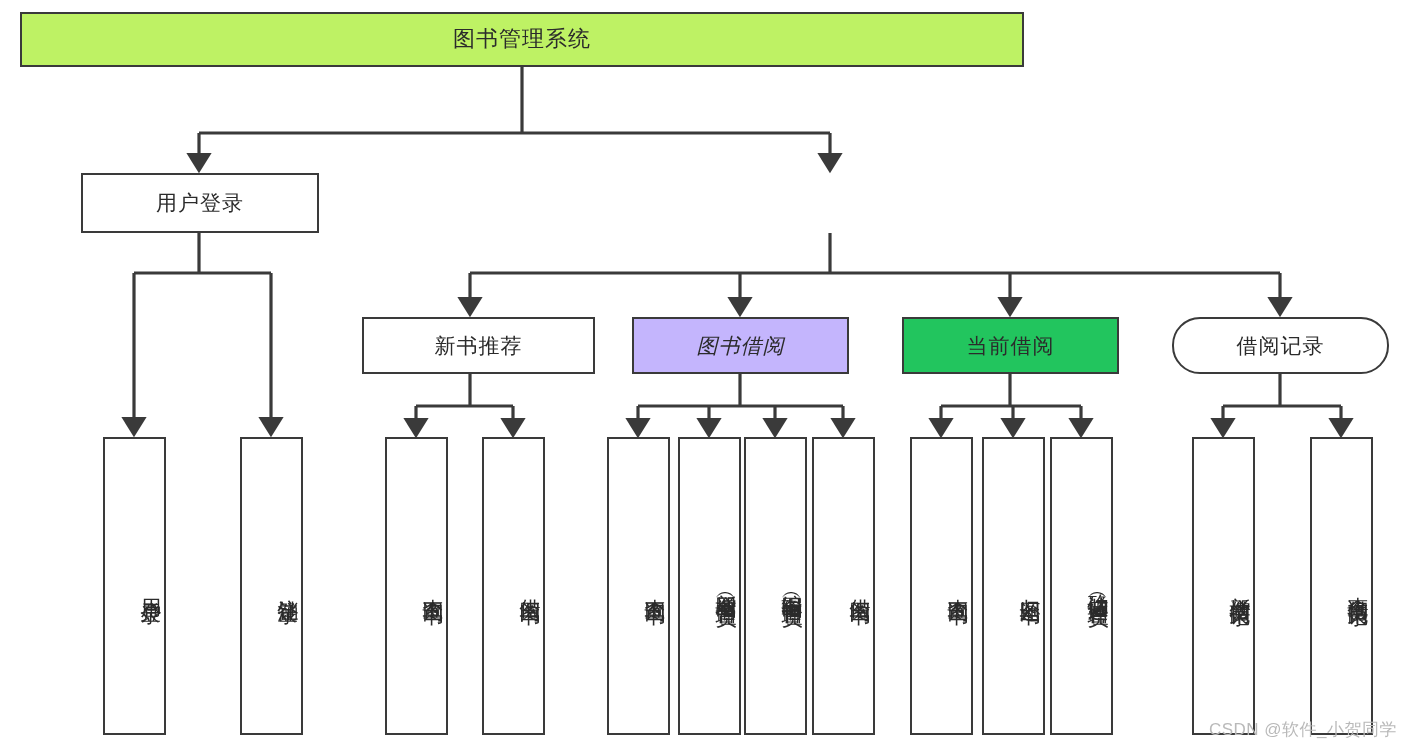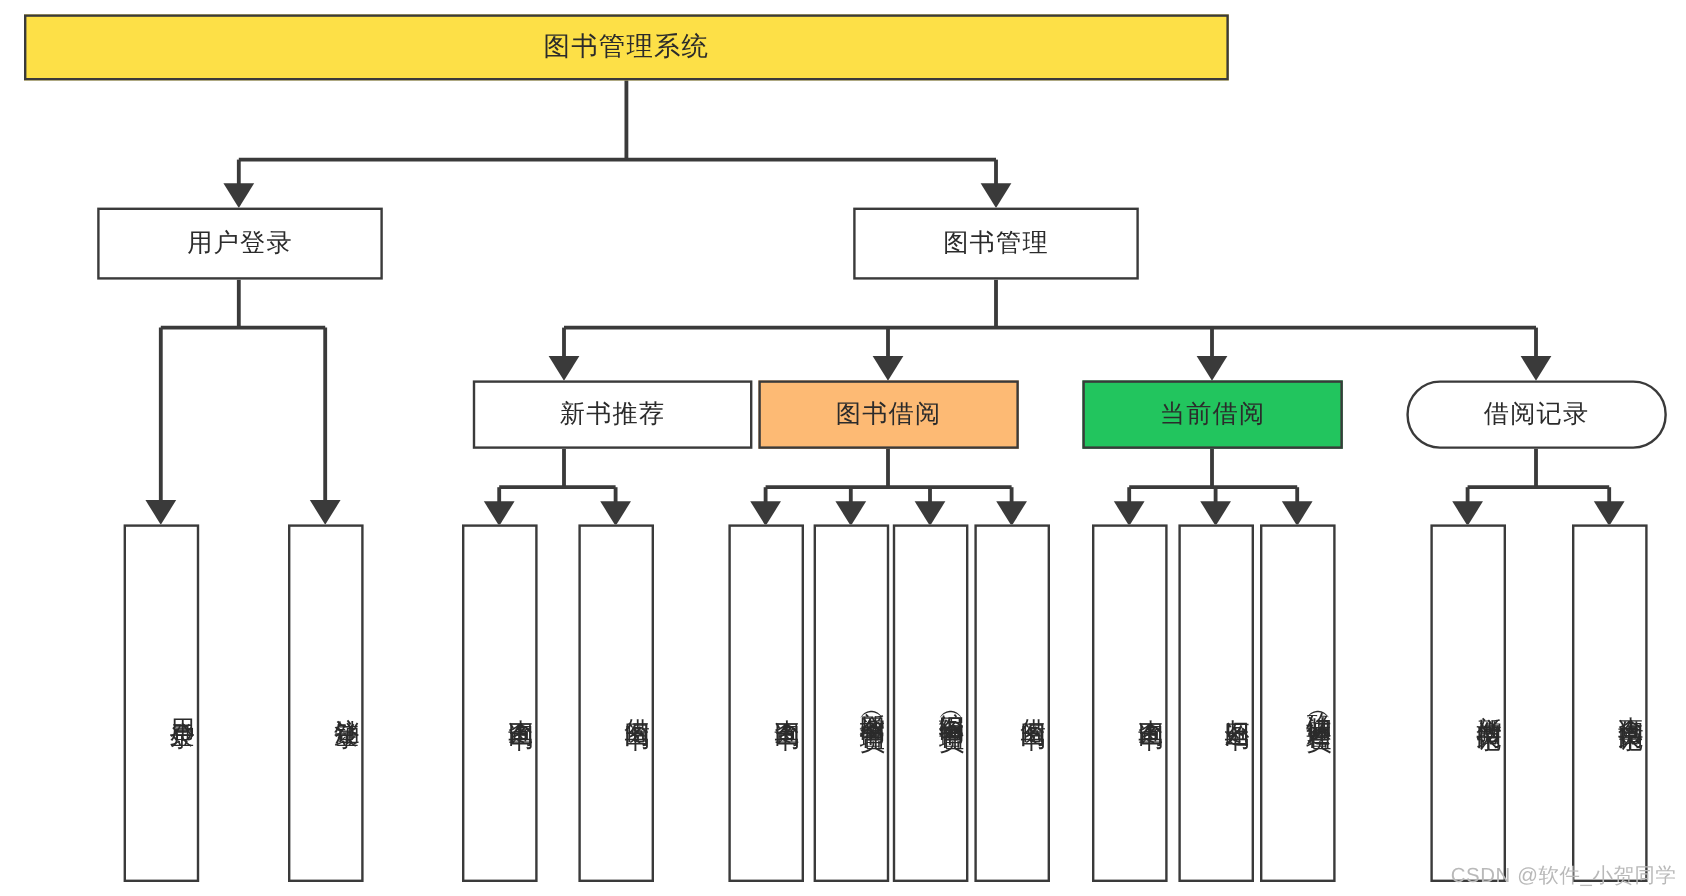--- a/index.html
+++ b/index.html
@@ -112,27 +112,26 @@
       <path d="M1013,406 L1013,428" marker-end="url(#arrow)"></path>
       <path d="M1081,406 L1081,428" marker-end="url(#arrow)"></path>
 
       <path d="M1280,374 L1280,406"></path>
       <path d="M1223,406 L1341,406"></path>
       <path d="M1223,406 L1223,428" marker-end="url(#arrow)"></path>
       <path d="M1341,406 L1341,428" marker-end="url(#arrow)"></path>
     </g>
   </svg>
 
-  <div class="node horiz root" style="left: 20px; top: 12px; width: 1004px; height: 55px; border-color: rgb(58, 58, 58); background: #fde047; color: rgb(43, 43, 43);">图书管理系统</div>
+  <div class="node horiz root" style="left: 20px; top: 12px; width: 1004px; height: 55px; border-color: rgb(58, 58, 58); background: #bef264; color: rgb(43, 43, 43);">图书管理系统</div>
 
   <div class="node horiz" style="left: 81px; top: 173px; width: 238px; height: 60px; border-color: rgb(58, 58, 58); background: rgb(255, 255, 255); color: rgb(43, 43, 43);">用户登录</div>
-  <div class="node horiz" style="left: 711px; top: 173px; width: 238px; height: 60px; border-color: rgb(58, 58, 58); background: rgb(255, 255, 255); color: rgb(43, 43, 43);">图书管理</div>
 
-  <div class="node horiz" style="left: 362px; top: 317px; width: 233px; height: 57px; border-color: rgb(58, 58, 58); background: rgb(255, 255, 255); color: rgb(43, 43, 43); margin-left: 32px;">新书推荐</div>
-  <div class="node horiz" style="left: 632px; top: 317px; width: 217px; height: 57px; border-color: rgb(58, 58, 58); background: #fdba74; color: rgb(43, 43, 43);">图书借阅</div>
+  <div class="node horiz" style="left: 362px; top: 317px; width: 233px; height: 57px; border-color: rgb(58, 58, 58); background: rgb(255, 255, 255); color: rgb(43, 43, 43);">新书推荐</div>
+  <div class="node horiz" style="left: 632px; top: 317px; width: 217px; height: 57px; border-color: rgb(58, 58, 58); background: #c4b5fd; color: rgb(43, 43, 43); font-style: italic;">图书借阅</div>
   <div class="node horiz" style="left: 902px; top: 317px; width: 217px; height: 57px; border-color: rgb(58, 58, 58); background: #22c55e; color: rgb(43, 43, 43);">当前借阅</div>
   <div class="node horiz" style="left: 1172px; top: 317px; width: 217px; height: 57px; border-color: rgb(58, 58, 58); background: rgb(255, 255, 255); color: rgb(43, 43, 43); border-radius: 28px;">借阅记录</div>
 
   <div class="node vert" style="left: 103px; top: 437px; width: 63px; height: 298px; border-color: rgb(58, 58, 58); background: rgb(255, 255, 255); color: rgb(43, 43, 43);">用户登录</div>
   <div class="node vert" style="left: 240px; top: 437px; width: 63px; height: 298px; border-color: rgb(58, 58, 58); background: rgb(255, 255, 255); color: rgb(43, 43, 43);">注销登录</div>
   <div class="node vert" style="left: 385px; top: 437px; width: 63px; height: 298px; border-color: rgb(58, 58, 58); background: rgb(255, 255, 255); color: rgb(43, 43, 43);">查询图书</div>
   <div class="node vert" style="left: 482px; top: 437px; width: 63px; height: 298px; border-color: rgb(58, 58, 58); background: rgb(255, 255, 255); color: rgb(43, 43, 43);">借阅图书</div>
   <div class="node vert" style="left: 607px; top: 437px; width: 63px; height: 298px; border-color: rgb(58, 58, 58); background: rgb(255, 255, 255); color: rgb(43, 43, 43);">查询图书</div>
   <div class="node vert" style="left: 678px; top: 437px; width: 63px; height: 298px; border-color: rgb(58, 58, 58); background: rgb(255, 255, 255); color: rgb(43, 43, 43);">新增图书（管理员）</div>
   <div class="node vert" style="left: 744px; top: 437px; width: 63px; height: 298px; border-color: rgb(58, 58, 58); background: rgb(255, 255, 255); color: rgb(43, 43, 43);">编辑图书（管理员）</div>

